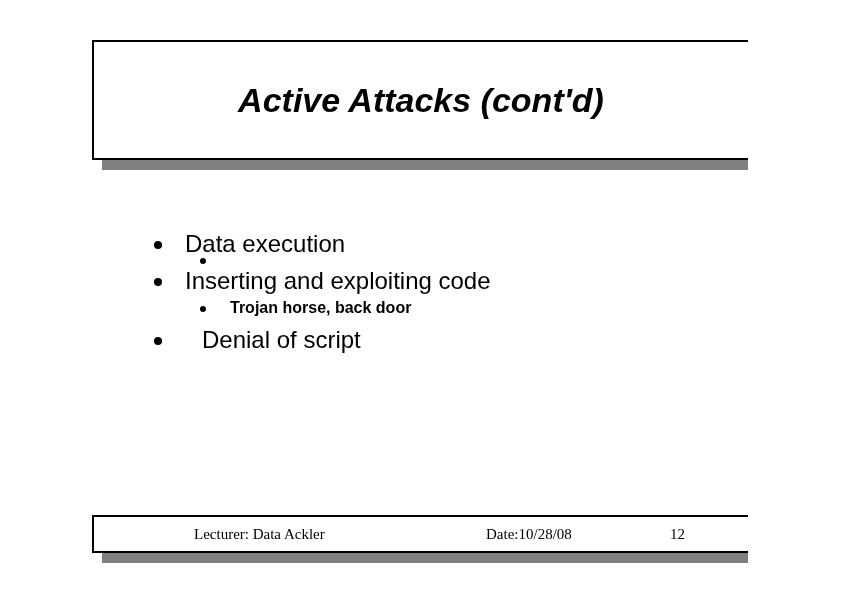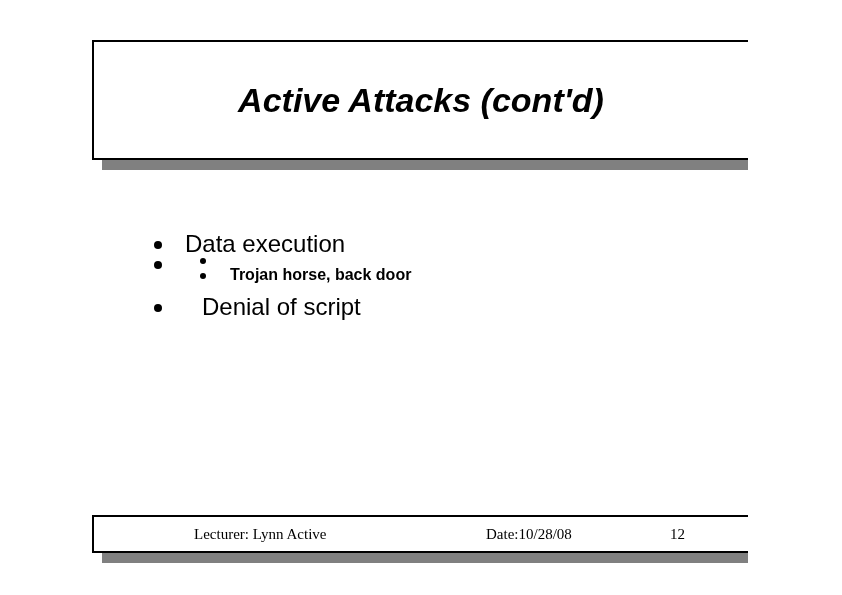--- a/index.html
+++ b/index.html
@@ -126,33 +126,34 @@
       <span class="bullet"></span>
       <span class="txt">Data execution</span>
     </div>
 
     <div class="row l2">
       <span class="bullet"></span>
     </div>
 
     <div class="row l1">
       <span class="bullet"></span>
+      <span class="txt">Inserting and exploiting code</span>
     </div>
 
     <div class="row l2">
       <span class="bullet"></span>
       <span class="txt">Trojan horse, back door</span>
     </div>
 
     <div class="row l1 indent-extra">
       <span class="bullet"></span>
       <span class="txt">Denial of script</span>
     </div>
 
   </div>
 
   <div class="footer-box">
-    <span class="f-lecturer">Lecturer: Lynn Active</span>
+    <span class="f-lecturer">Lecturer: Data Ackler</span>
     <span class="f-date">Date:10/28/08</span>
     <span class="f-page">12</span>
   </div>
 
 </div>
 
 </body></html>

